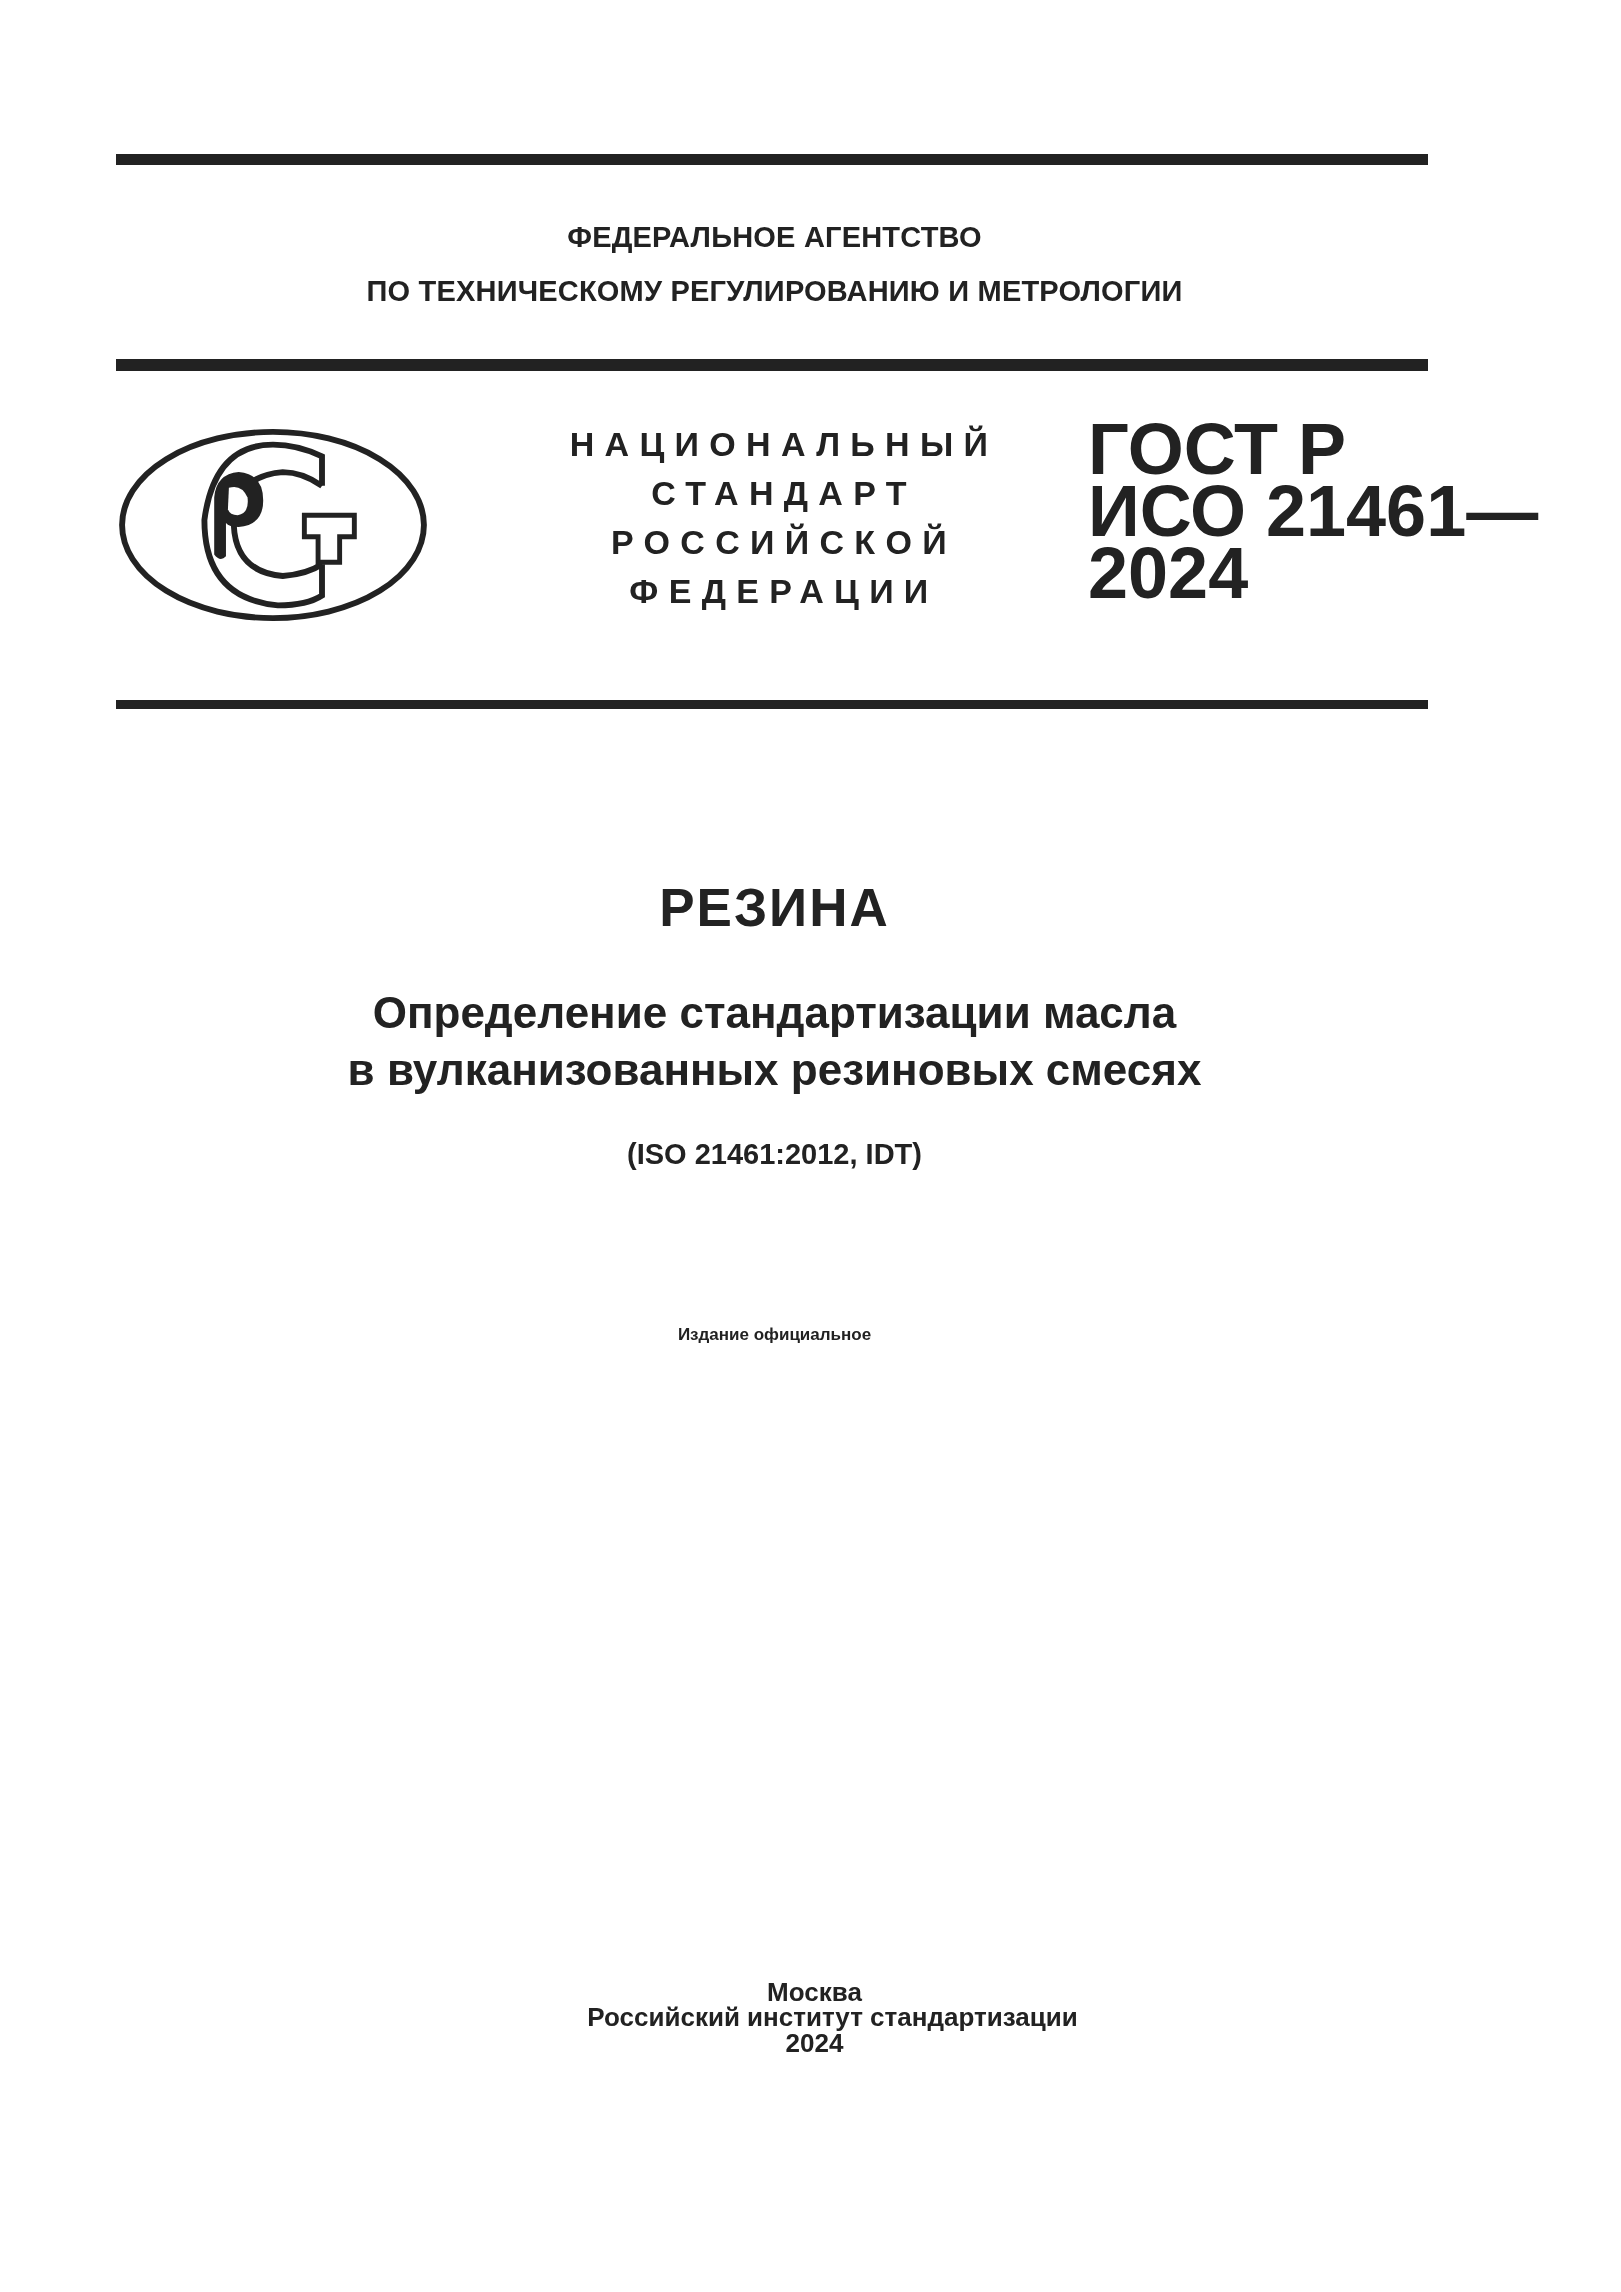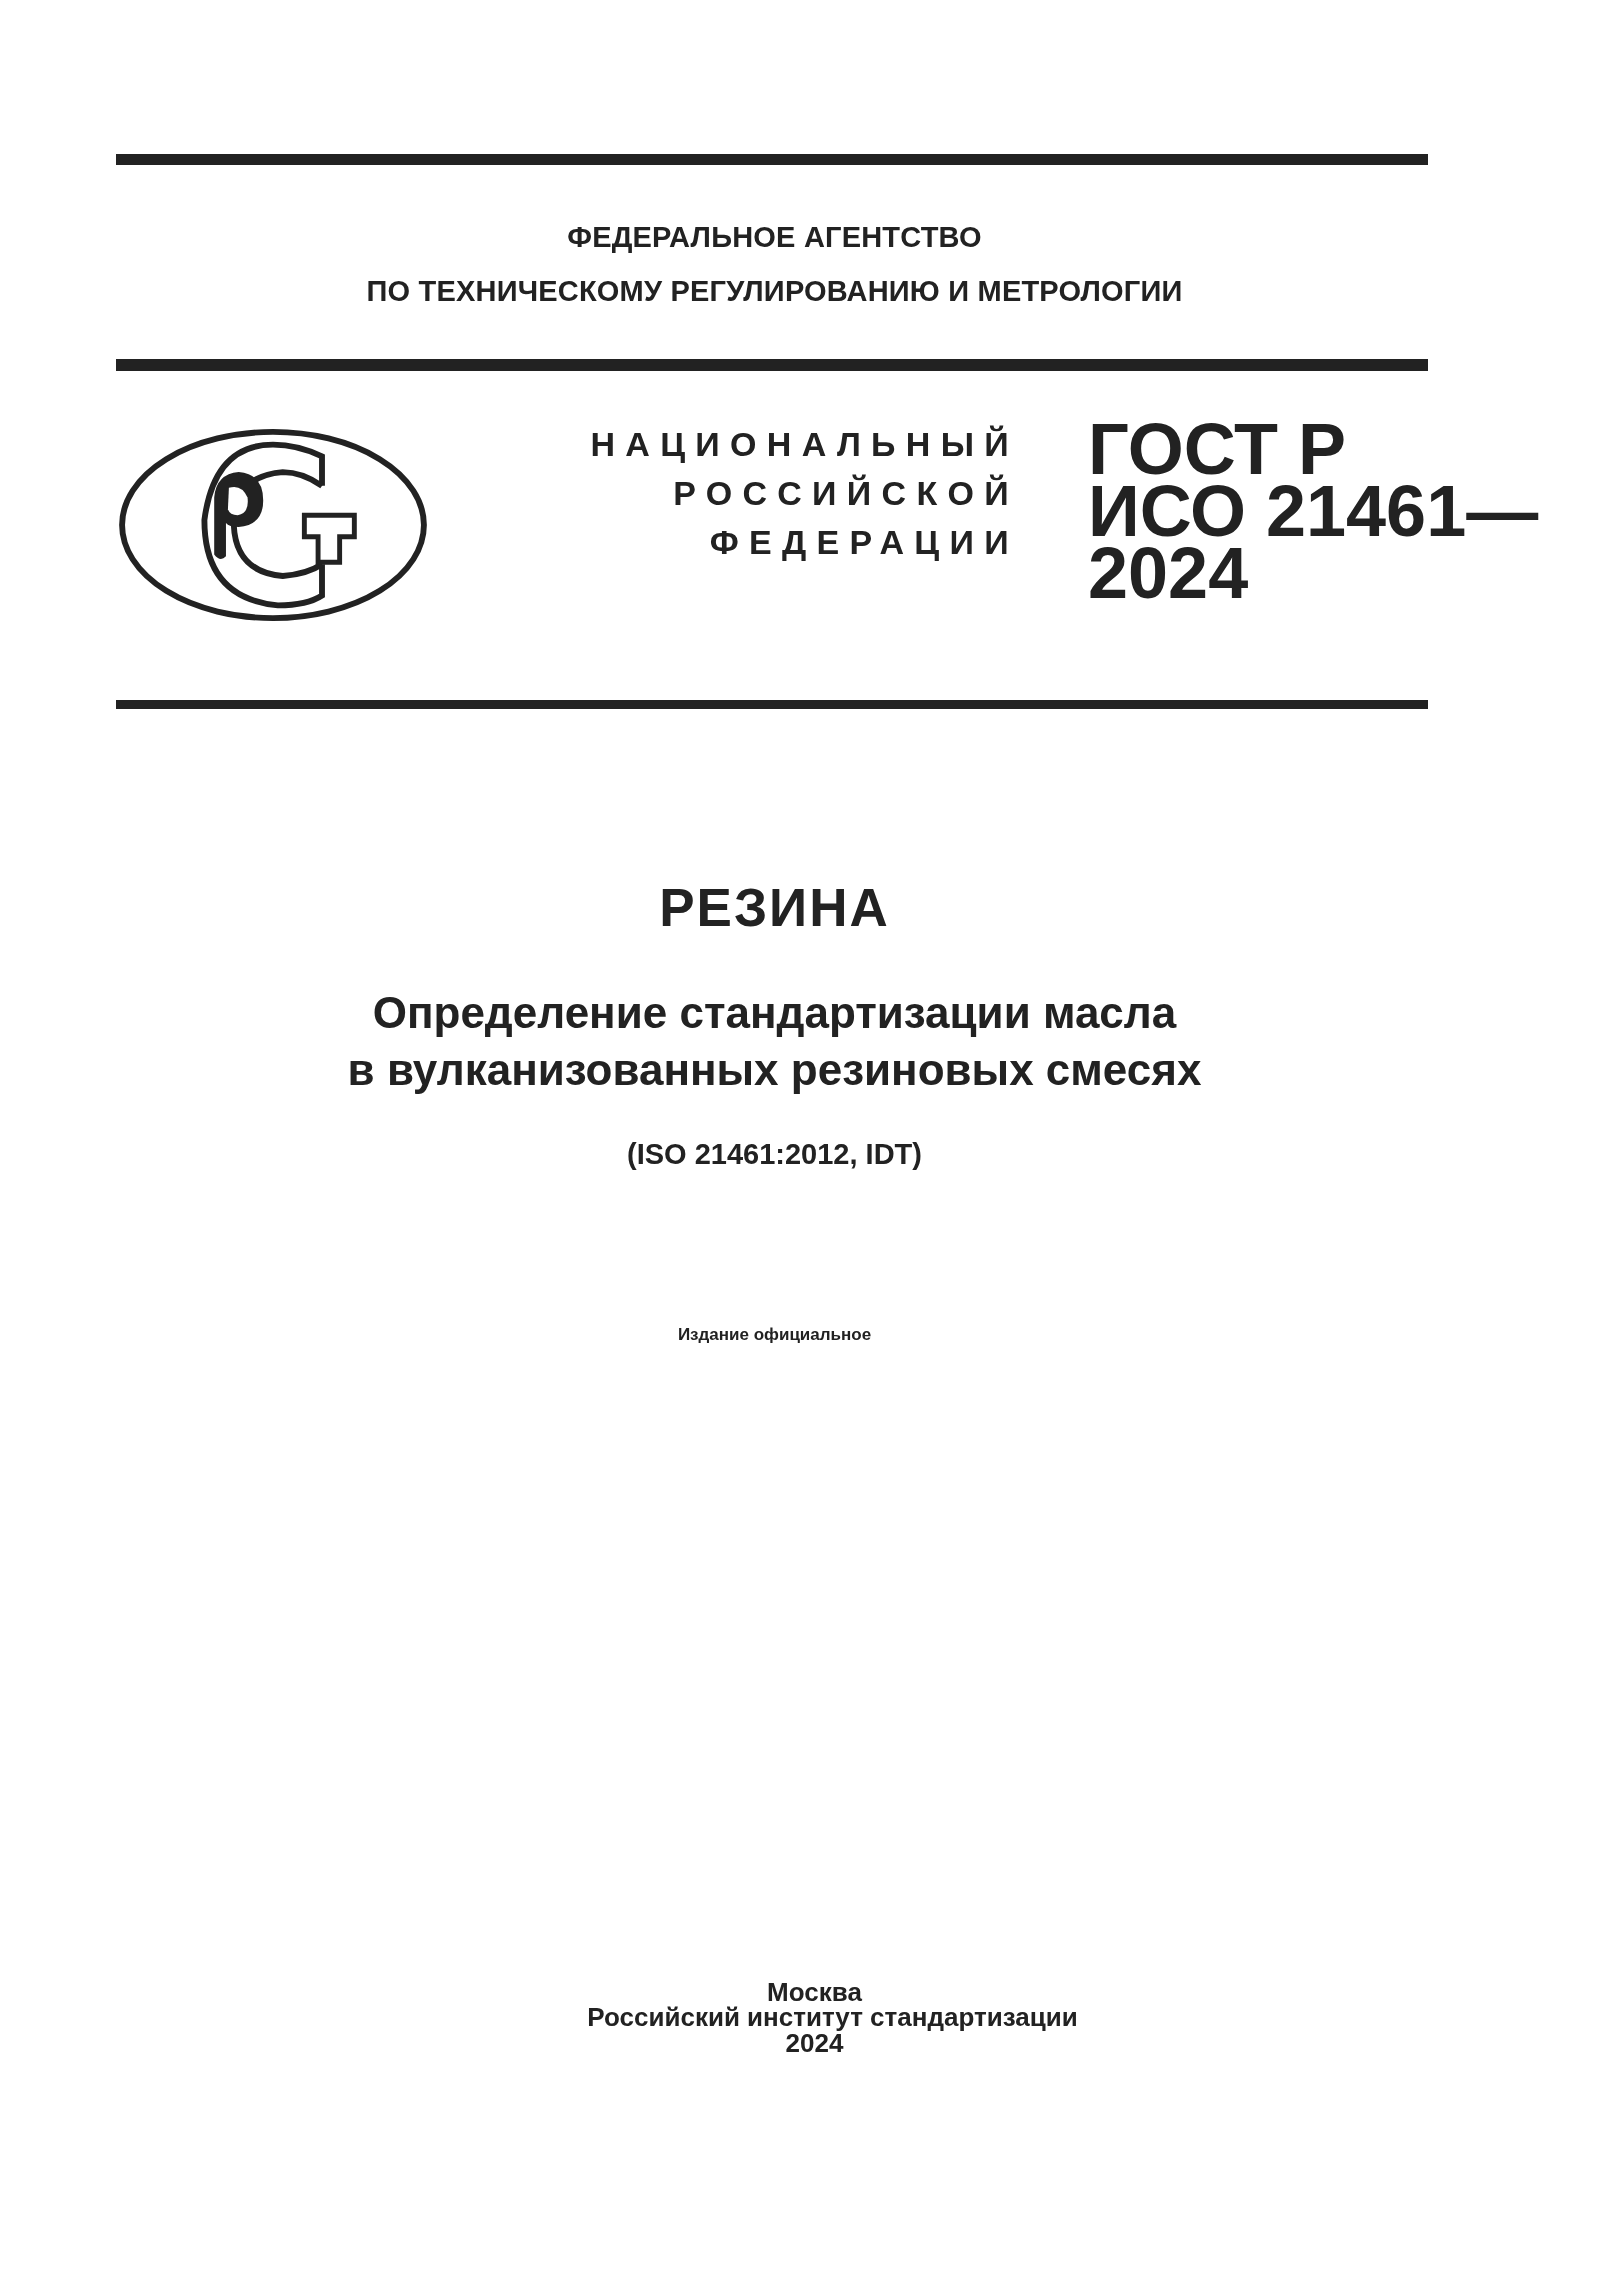--- a/index.html
+++ b/index.html
@@ -12,21 +12,21 @@
       position: absolute; left: 116px; width: 1312px; background: #222222;
     }
     .center {
       position: absolute; left: 0; width: 1549px; text-align: center; font-weight: bold;
     }
     .agency-line { font-size: 29px; letter-spacing: 0.2px; }
     .natl {
       position: absolute; left: 549px; width: 470px; text-align: center;
       font-weight: bold; font-size: 34px; letter-spacing: 10.3px; line-height: 49px;
     }
-    .natl div { white-space: nowrap; text-align: right; }
+    .natl div { white-space: nowrap; }
     .gost {
       position: absolute; left: 1088px; font-weight: bold; font-size: 72px; line-height: 62px;
     }
     .gost div { white-space: nowrap; }
     .logo { position: absolute; left: 116px; top: 427px; }
     .title { font-size: 53px; letter-spacing: 2px; }
     .subtitle { font-size: 44px; line-height: 57px; }
     .isoref { font-size: 29px; }
     .official { font-size: 17px; text-align: center; }
     .publisher { font-size: 26px; line-height: 25.5px; margin-left: 40px; }
@@ -51,20 +51,21 @@
 
     <path d="M100 130 L100 72 Q102 48 125 46 Q150 48 150 75 Q150 100 125 102 Q115 102 112 98 L112 132 Q106 138 100 130 Z" fill="#222"></path>
     <path d="M115 62 Q128 58 134 72 Q136 88 124 90 Q116 90 114 84 Z" fill="#fff"></path>
 
     <path d="M192 90 L243 90 L243 112 L228 112 L228 138 L206 138 L206 112 L192 112 Z" fill="#fff" stroke="#222" stroke-width="5"></path>
   </svg>
 </div>
 
 <div class="natl" style="top:420px;">
   <div>НАЦИОНАЛЬНЫЙ</div>
+  <div>СТАНДАРТ</div>
   <div>РОССИЙСКОЙ</div>
   <div>ФЕДЕРАЦИИ</div>
 </div>
 
 <div class="gost" style="top:418px;">
   <div>ГОСТ Р</div>
   <div>ИСО 21461—</div>
   <div>2024</div>
 </div>
 

